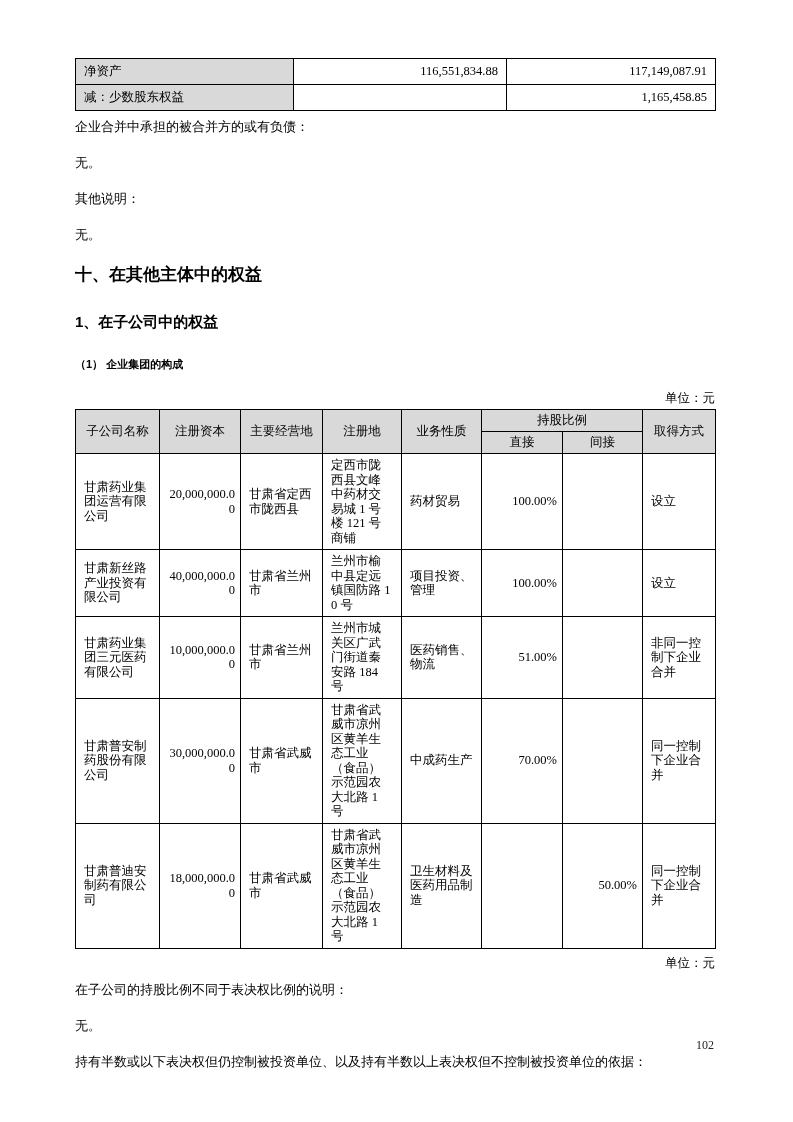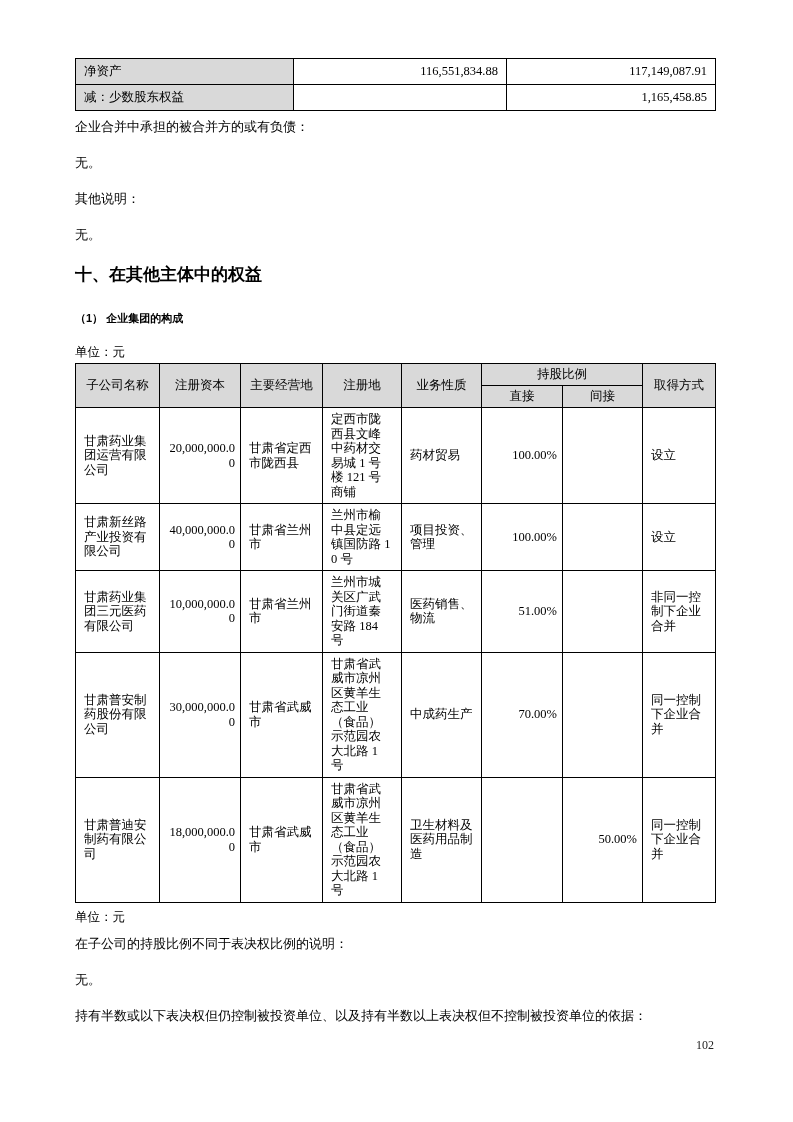--- a/index.html
+++ b/index.html
@@ -63,20 +63,21 @@
     margin: 27px 0 0 0;
   }
   .h-item {
     font-family: "Liberation Sans", "DejaVu Sans", sans-serif;
     font-weight: bold;
     font-size: 11px;
     margin: 25px 0 0 0;
   }
   .unit {
     font-size: 12.5px;
+    text-align: right;
     margin-top: 18px;
   }
   .unit.below { margin-top: 6px; }
   
   table.t2 {
     border-collapse: collapse;
     table-layout: fixed;
     width: 640px;
     margin-top: 2px;
   }
@@ -136,20 +137,21 @@
       </tr>
     </tbody>
   </table>
 
   <p class="para first">企业合并中承担的被合并方的或有负债：</p>
   <p class="para">无。</p>
   <p class="para">其他说明：</p>
   <p class="para">无。</p>
 
   <div class="h-sec">十、在其他主体中的权益</div>
+  <div class="h-sub">1、在子公司中的权益</div>
   <div class="h-item">（1）  企业集团的构成</div>
 
   <div class="unit">单位：元</div>
 
   <table class="t2">
     <colgroup>
       <col style="width:84px">
         <col style="width:81px">
         <col style="width:82px">
         <col style="width:79px">

